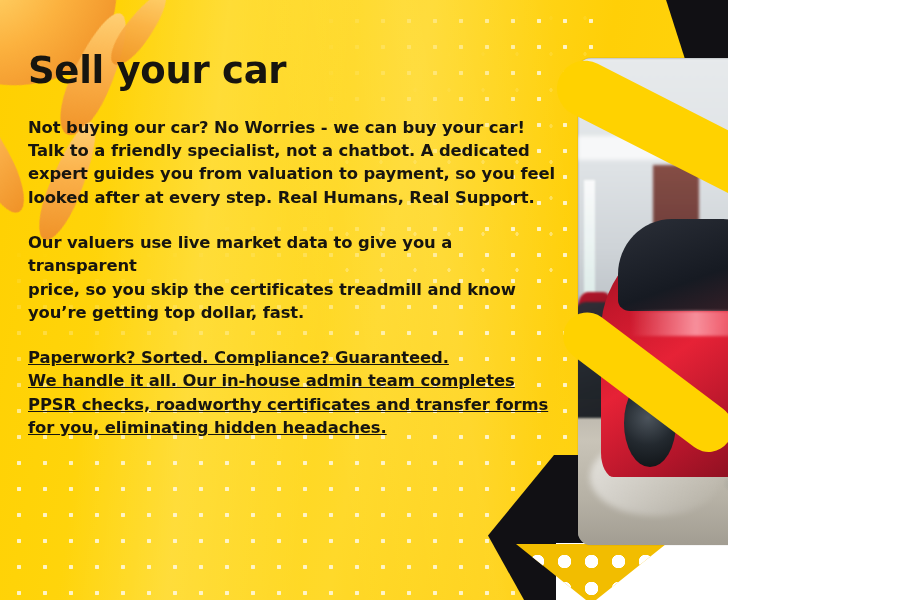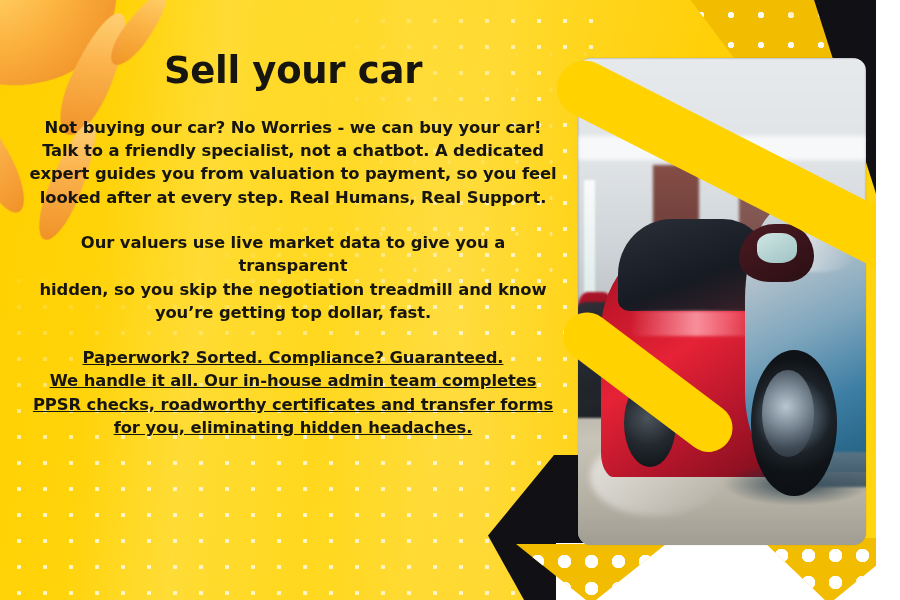--- a/index.html
+++ b/index.html
@@ -1,24 +1,23 @@
 <!DOCTYPE html>
 <html><head>
 <meta charset="utf-8">
 <title>Sell your car</title>
 <style>
   html,body{margin:0;padding:0;background:#fff;}
   body{font-family:"Liberation Sans",sans-serif;}
 
   .poster{
     position:relative;
-    width:876px;height:600px;
+    width:728px;height:600px;
     overflow:hidden;
     background:#ffd610;
-    text-align:center;
   }
 
   
   .bg-base{
     position:absolute;inset:0;
     background:
       linear-gradient(100deg,#ffd000 0%,#ffd610 28%,#ffd92a 52%,#ffcf07 74%,#ffd610 100%);
   }
   .bg-sheen{
     position:absolute;left:90px;top:0;width:240px;height:600px;
@@ -314,21 +313,21 @@
   <div class="bar b1"></div>
   <div class="bar b2"></div>
 
   <div class="content">
     <h1 class="headline">Sell your car</h1>
     <p class="para">Not buying our car? No Worries - we can buy your car!
 Talk to a friendly specialist, not a chatbot. A dedicated
 expert guides you from valuation to payment, so you feel
 looked after at every step. Real Humans, Real Support.</p>
     <p class="para">Our valuers use live market data to give you a transparent
-hidden, so you skip the negotiation treadmill and know
+price, so you skip the certificates treadmill and know
 you’re getting top dollar, fast.</p>
     <p class="para">Paperwork? Sorted. Compliance? Guaranteed.
 We handle it all. Our in-house admin team completes
 PPSR checks, roadworthy certificates and transfer forms
 for you, eliminating hidden headaches.</p>
   </div>
 
 </div>
 
 </body></html>

